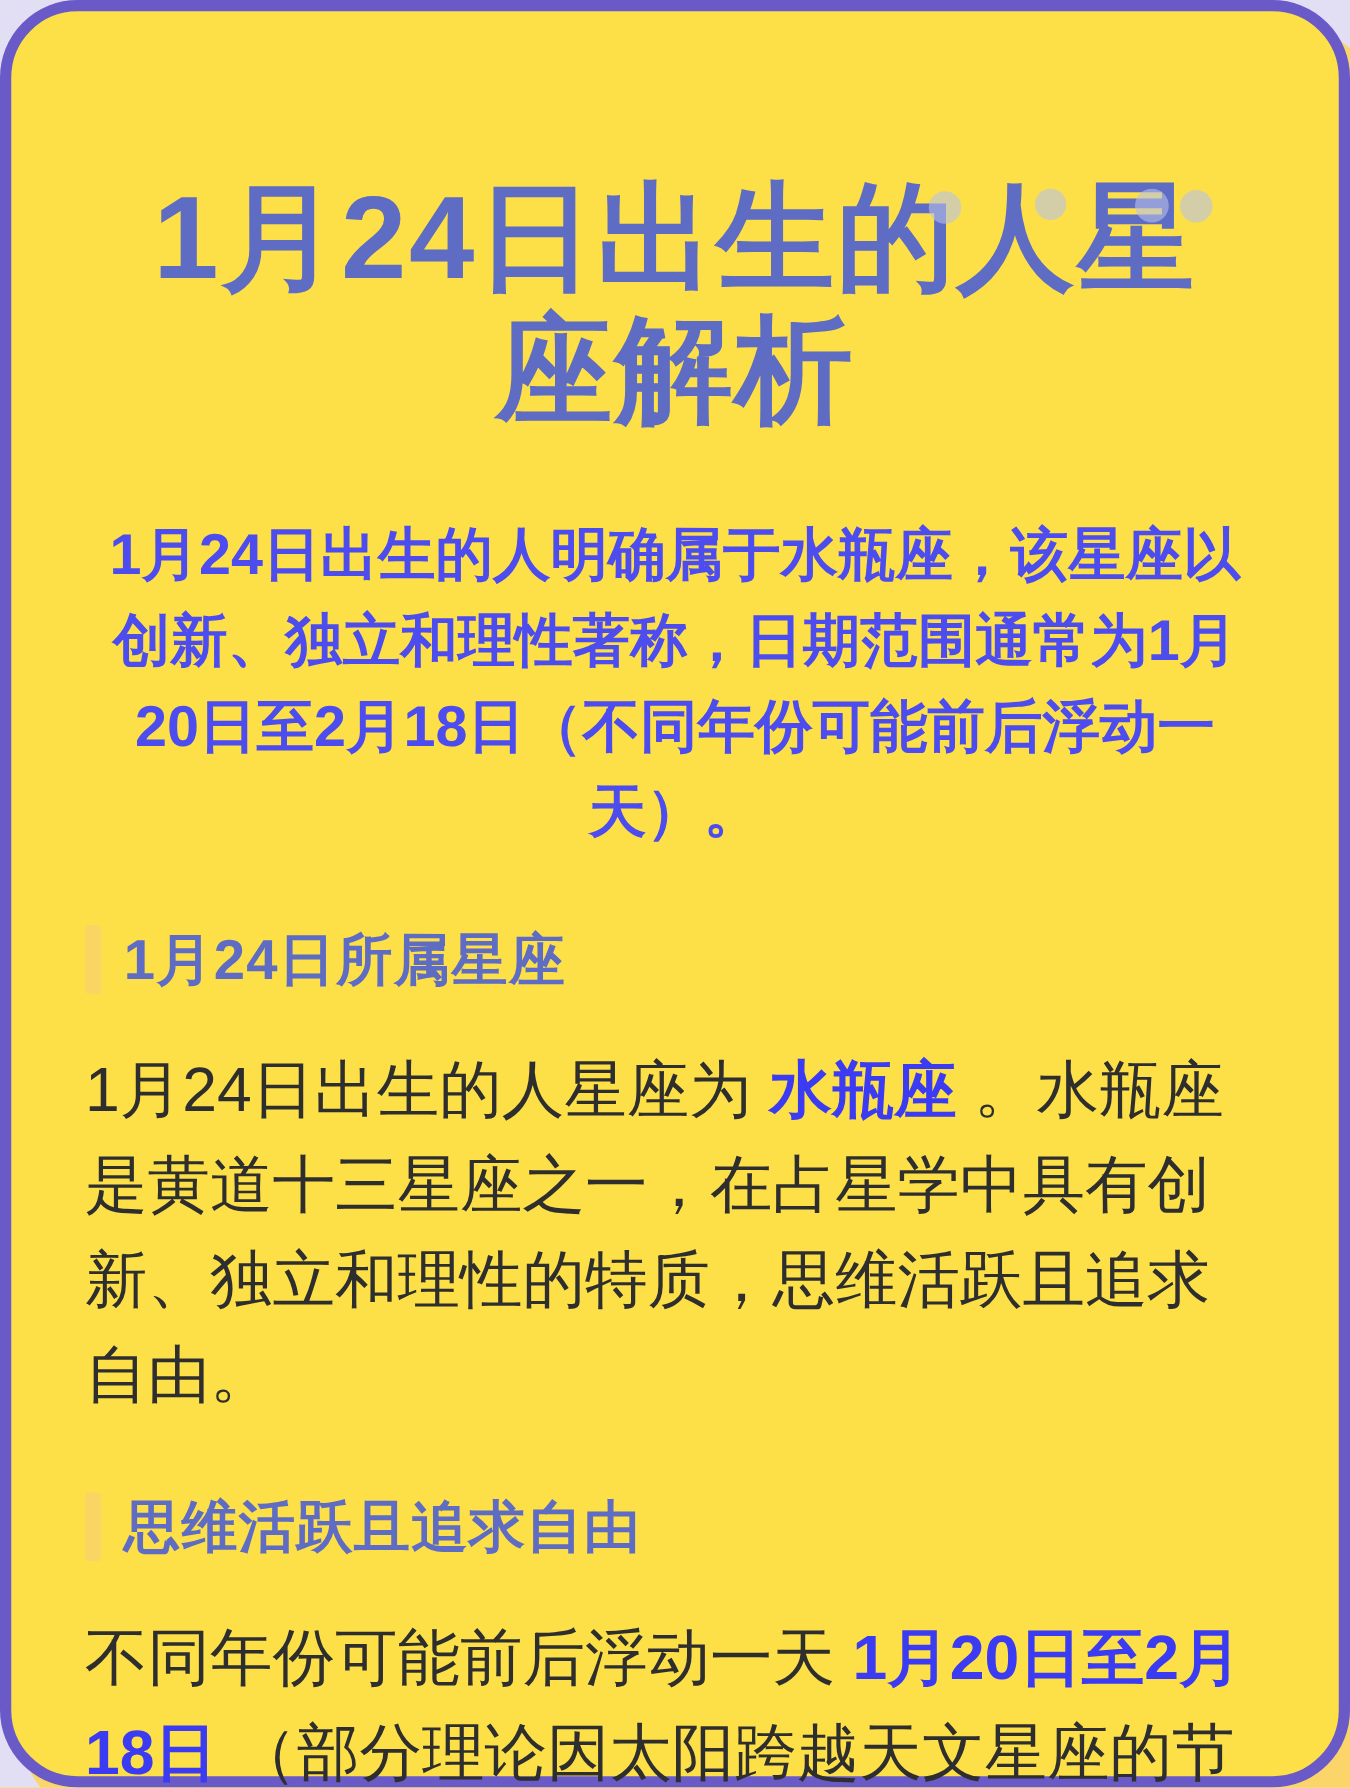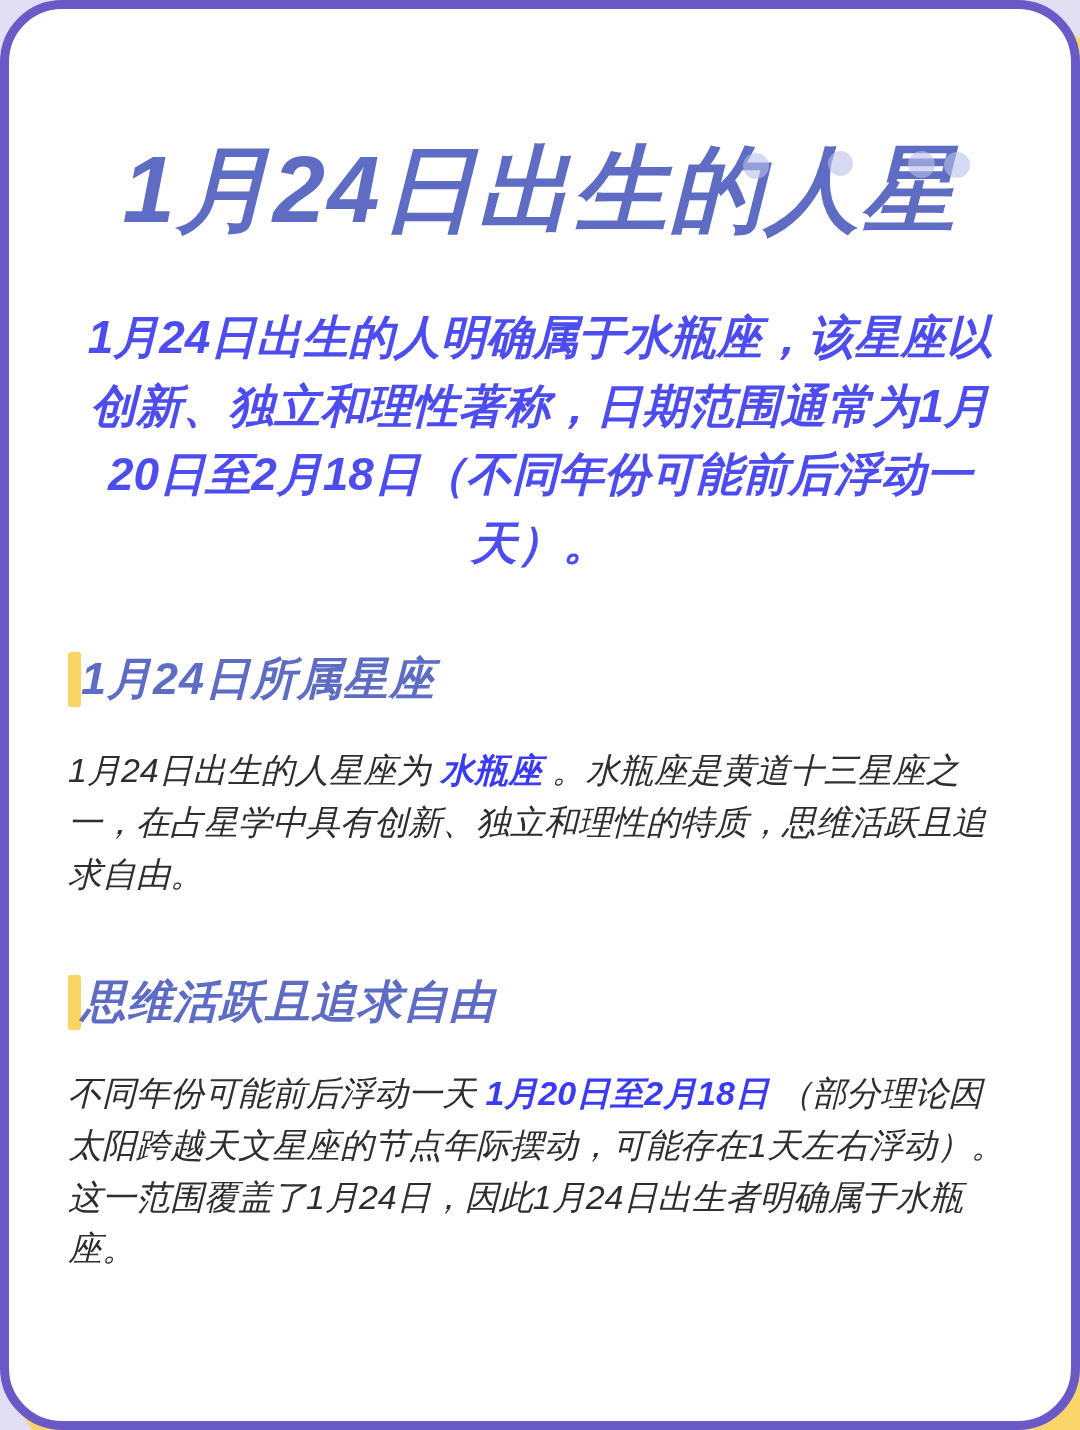--- a/index.html
+++ b/index.html
@@ -24,25 +24,24 @@
     right: -26px;
     bottom: -26px;
     background: #FBD569;
     border-radius: 72px;
   }
   
   .card {
     position: absolute;
     inset: 0;
     box-sizing: border-box;
-    background: #ffffff;
+    background: #fde047;
     border: 9px solid #6A5AC8;
     border-radius: 62px;
     padding: 0 59px;
-    font-style: italic;
   }
   .title {
     position: relative;
     margin: 128px 0 0 0;
     text-align: center;
     font-size: 94px;
     line-height: 1.13;
     font-weight: 900;
     color: #5E6CC3;
     letter-spacing: 2px;
@@ -61,57 +60,59 @@
     margin: 60px 0 0 0;
     font-size: 46px;
     line-height: 1.49;
     font-weight: 700;
     color: #4D4CEF;
     text-align: center;
   }
   .section-heading {
     display: flex;
     align-items: center;
-    margin-top: 72px;
+    margin-top: 54px;
+    gap: 18px;
   }
   .heading-bar {
     flex: 0 0 auto;
     width: 13px;
     height: 55px;
     border-radius: 3px;
     background: #FAD564;
   }
   .heading-text {
     font-size: 45px;
     font-weight: 800;
     color: #5E6CC3;
     letter-spacing: 1px;
   }
   .section-body {
     margin: 36px 0 0 0;
-    font-size: 34px;
+    font-size: 50px;
     line-height: 1.52;
     color: #2E2E2E;
     text-align: left;
   }
   .hl {
     color: #3A3BF2;
     font-weight: 700;
   }
 </style>
 </head>
 <body>
 
 <div class="canvas">
   <div class="bg-yellow"></div>
 
   <div class="card">
 
     <h1 class="title">
       <span>1月24日出生的人星</span><br>
+      <span>座解析</span>
       <span class="title-deco deco-1"></span>
       <span class="title-deco deco-2"></span>
       <span class="title-deco deco-3"></span>
       <span class="title-deco deco-4"></span>
     </h1>
 
     <p class="intro">1月24日出生的人明确属于水瓶座，该星座以创新、独立和理性著称，日期范围通常为1月20日至2月18日（不同年份可能前后浮动一天）。</p>
 
     <div class="section">
       <div class="section-heading">

